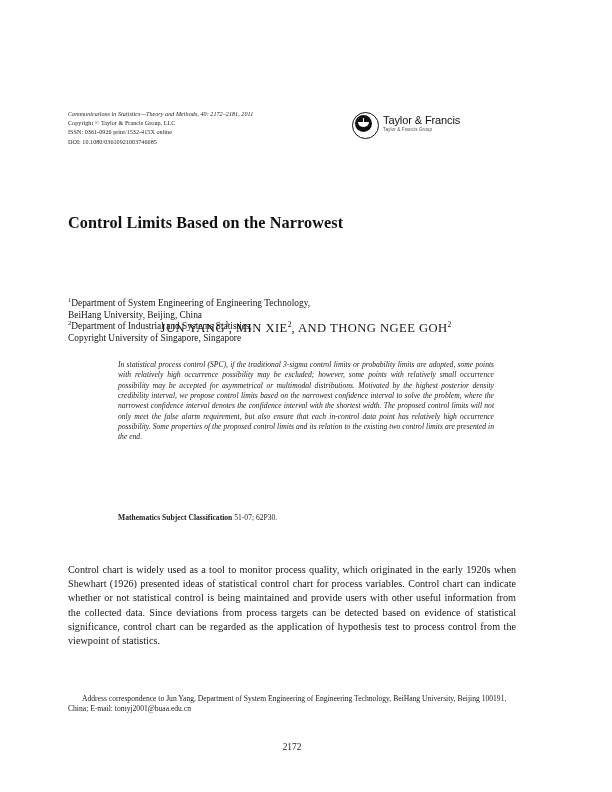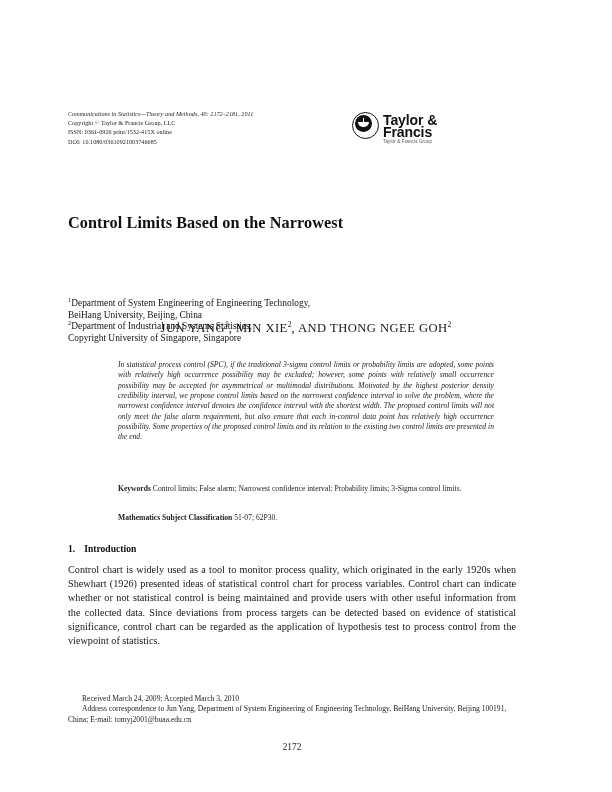--- a/index.html
+++ b/index.html
@@ -76,25 +76,24 @@
     background: #ffffff;
   }
   .logo-text {
     position: absolute;
     left: 31px;
     top: 6px;
     width: 99px;
   }
   .logo-name {
     font-family: "Liberation Sans", "DejaVu Sans", sans-serif;
-    font-size: 14px;
+    font-size: 11px;
     line-height: 12px;
     color: #111;
     letter-spacing: -0.1px;
-    font-weight: bold;
   }
   .logo-tagline {
     font-family: "Liberation Sans", "DejaVu Sans", sans-serif;
     font-size: 4.6px;
     line-height: 6px;
     color: #555;
     letter-spacing: 0.1px;
     margin-top: 1px;
   }
 
@@ -270,38 +269,30 @@
       <span>BeiHang University, Beijing, China</span>
     </div>
     <div>
       <sup>2</sup><span>Department of Industrial and Systems Statistics,</span><br>
       <span>Copyright University of Singapore, Singapore</span>
     </div>
   </div>
 
   <div class="abstract">In statistical process control (SPC), if the traditional 3-sigma control limits or probability limits are adopted, some points with relatively high occurrence possibility may be excluded; however, some points with relatively small occurrence possibility may be accepted for asymmetrical or multimodal distributions. Motivated by the highest posterior density credibility interval, we propose control limits based on the narrowest confidence interval to solve the problem, where the narrowest confidence interval denotes the confidence interval with the shortest width. The proposed control limits will not only meet the false alarm requirement, but also ensure that each in-control data point has relatively high occurrence possibility. Some properties of the proposed control limits and its relation to the existing two control limits are presented in the end.</div>
 
-  <div class="keywords">
-    <b>Keywords</b>
-    <span>Control limits; False alarm; Narrowest confidence interval; Probability limits; 3-Sigma control limits.</span>
-  </div>
 
   <div class="msc">
     <b>Mathematics Subject Classification</b>
     <span>51-07; 62P30.</span>
   </div>
 
-  <div class="section-heading">
-    <span class="num">1.</span><span>Introduction</span>
-  </div>
 
   <div class="body-text" id="para-1">
     <p>Control chart is widely used as a tool to monitor process quality, which originated in the early 1920s when Shewhart (1926) presented ideas of statistical control chart for process variables. Control chart can indicate whether or not statistical control is being maintained and provide users with other useful information from the collected data. Since deviations from process targets can be detected based on evidence of statistical significance, control chart can be regarded as the application of hypothesis test to process control from the viewpoint of statistics.</p>
   </div>
 
   <div class="footnotes">
-    <div class="received">Received March 24, 2009; Accepted March 3, 2010</div>
     <div class="correspondence">Address correspondence to Jun Yang, Department of System Engineering of Engineering Technology, BeiHang University, Beijing 100191, China; E-mail: tomyj2001@buaa.edu.cn</div>
   </div>
 
   <div class="page-number">2172</div>
 
 </div>
 
 </body></html>

